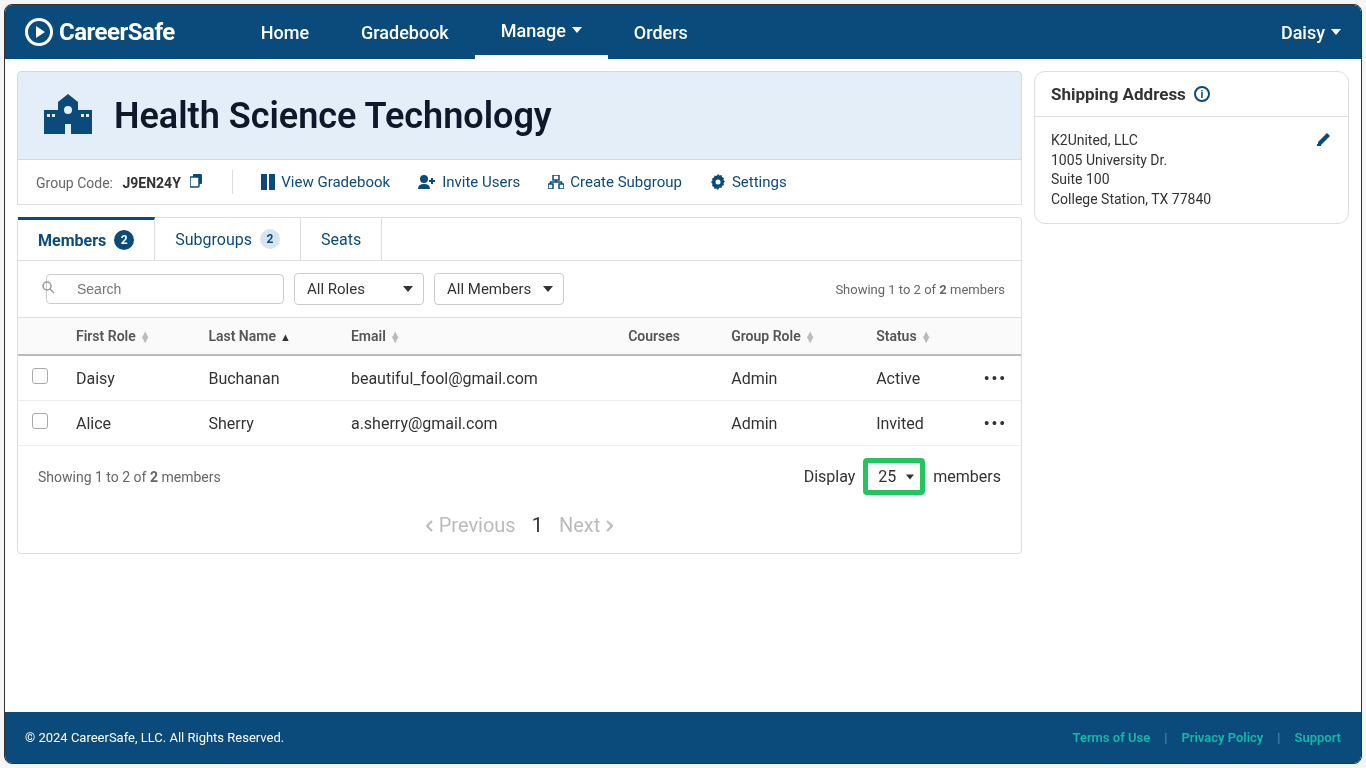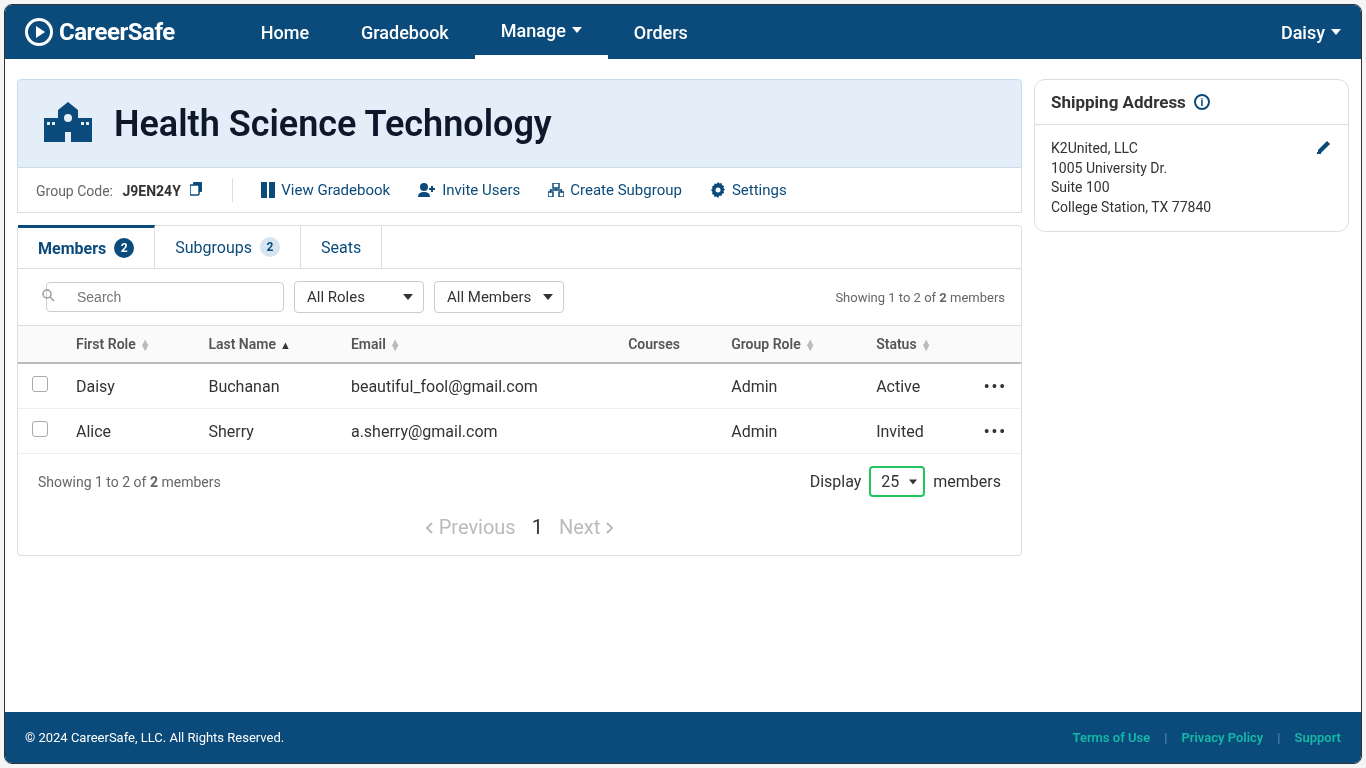--- a/index.html
+++ b/index.html
@@ -14,21 +14,20 @@
 }
 .app-shell {
   border: 1px solid #333;
   border-radius: 8px;
   margin: 4px;
   height: 760px;
   display: flex;
   flex-direction: column;
   overflow: hidden;
   background: #fff;
-  gap: 8px;
 }
 
 
 .topnav {
   background: #0b4b7b;
   height: 54px;
   display: flex;
   align-items: center;
   padding: 0 20px;
   color: #fff;
@@ -305,21 +304,21 @@
 }
 .display-ctrl {
   margin-left: auto;
   display: flex;
   align-items: center;
   gap: 8px;
   font-size: 16px;
   color: #333;
 }
 .page-select {
-  border: 2px solid #22c55e;
+  border: 5px solid #22c55e;
   border-radius: 4px;
   padding: 4px 24px 4px 10px;
   position: relative;
   cursor: pointer;
 }
 .page-select .caret {
   position: absolute;
   right: 6px; top: 50%;
   transform: translateY(-50%);
   width: 0; height: 0;

